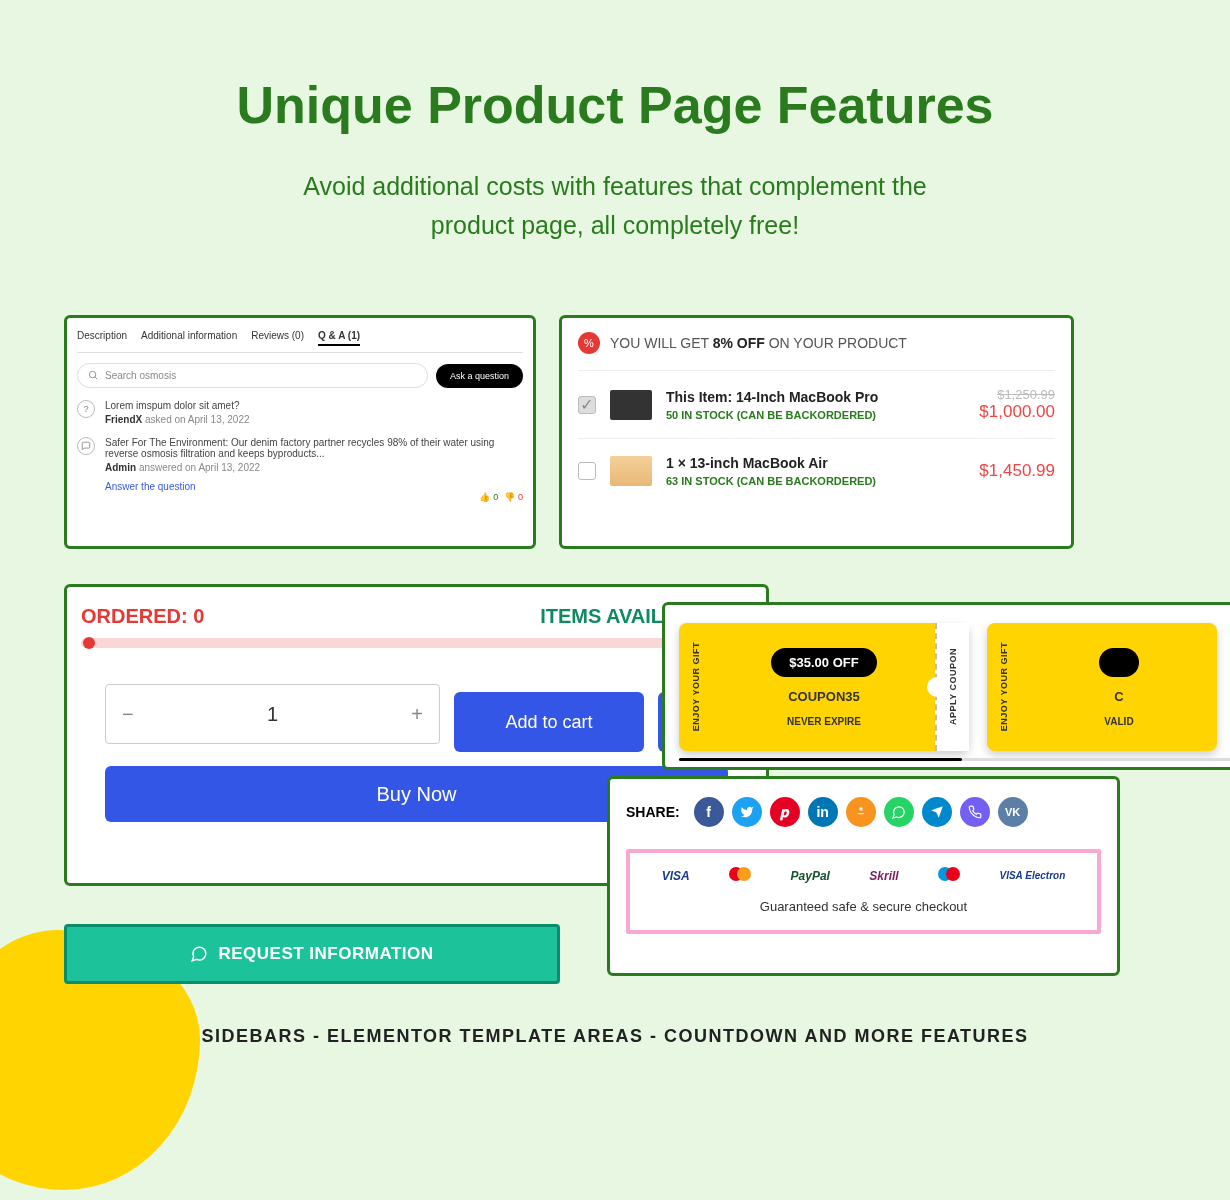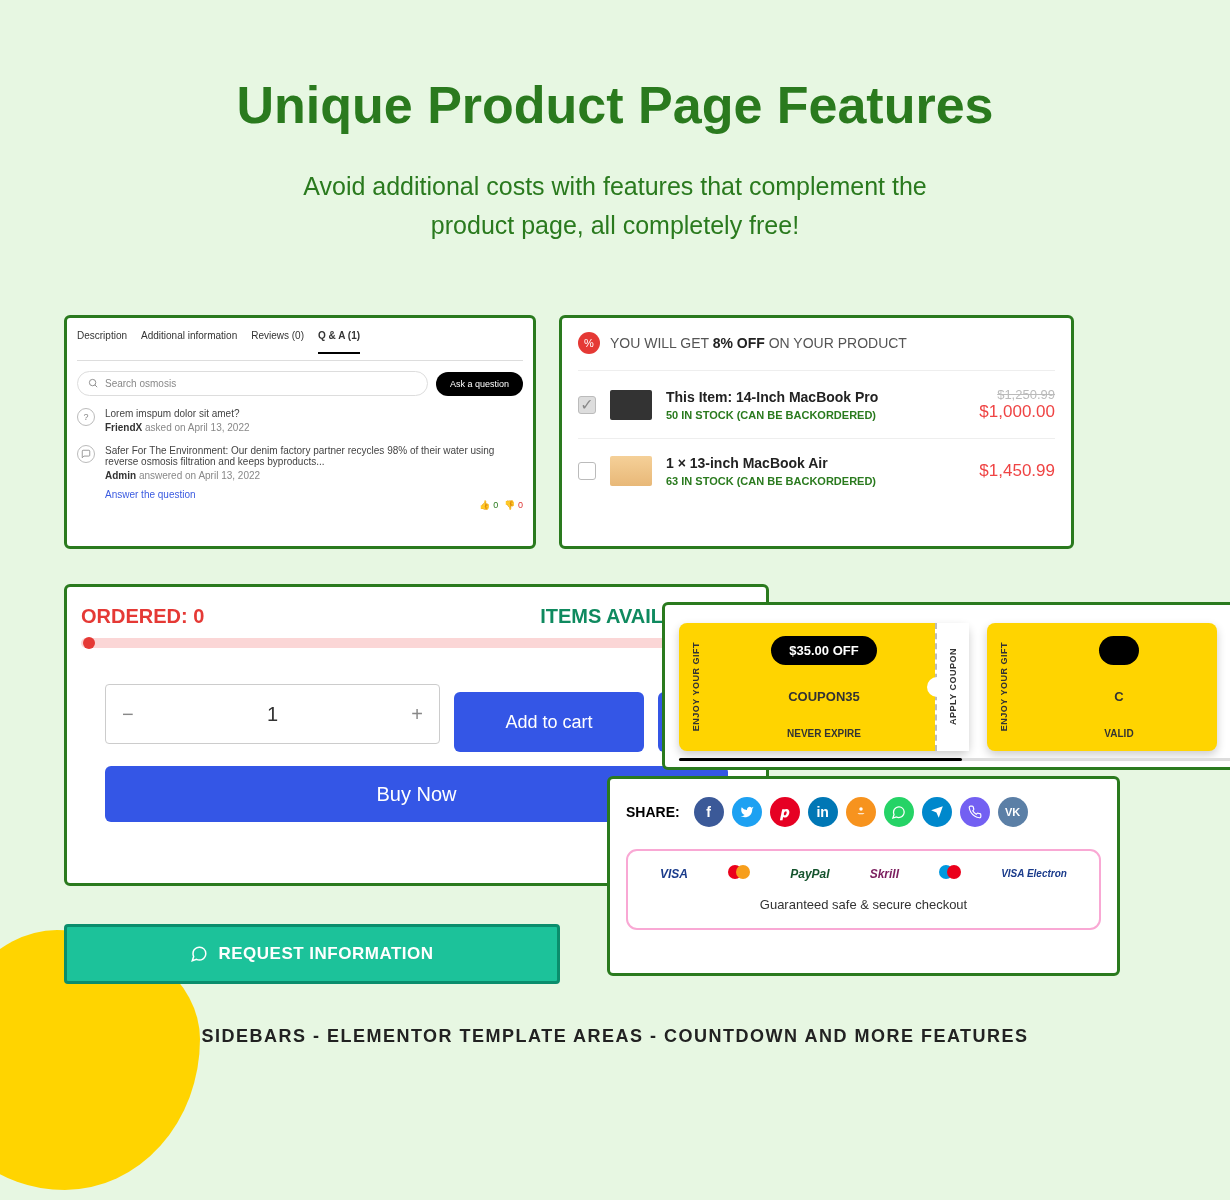--- a/index.html
+++ b/index.html
@@ -28,21 +28,21 @@
 .card {
   position: absolute;
   background: #fff;
   border: 3px solid #2a7a1e;
   border-radius: 6px;
 }
 
 .qa-card { left: 64px; top: 315px; width: 472px; height: 234px; padding: 12px 10px; font-size: 10px; }
 .qa-tabs { display:flex; gap:14px; border-bottom:1px solid #ddd; padding-bottom:6px; color:#333; }
 .qa-tabs span { cursor:pointer; }
-.qa-tabs .active { font-weight:700; border-bottom:2px solid #000; padding-bottom:11px; }
+.qa-tabs .active { font-weight:700; border-bottom:2px solid #000; padding-bottom:3px; }
 .qa-search-row { display:flex; gap:8px; margin-top:10px; align-items:center; }
 .qa-search { flex:1; border:1px solid #ddd; border-radius:18px; padding:6px 10px; display:flex; align-items:center; gap:6px; color:#888; }
 .ask-btn { background:#000; color:#fff; border-radius:18px; padding:7px 14px; font-size:9px; }
 .qa-item { display:flex; gap:10px; margin-top:12px; }
 .qa-icon { width:18px; height:18px; border:1px solid #bbb; border-radius:50%; display:flex; align-items:center; justify-content:center; color:#888; font-size:9px; flex-shrink:0; }
 .qa-body { flex:1; color:#444; }
 .qa-meta { color:#888; margin-top:3px; }
 .qa-meta b { color:#333; font-weight:700; }
 .answer-link { color:#3b5be0; margin-top:8px; display:block; margin-left:28px; }
 .vote { float:right; display:flex; gap:6px; font-size:9px; }
@@ -86,35 +86,35 @@
 .buy-now { margin:14px 24px 0; height:56px; }
 .buy-now.btn { font-size:20px; }
 
 
 .coupon-wrap { position:absolute; left:662px; top:602px; width:600px; height:168px; background:#fff; border:3px solid #2a7a1e; border-radius:6px; padding:18px 14px 10px; display:flex; gap:18px; }
 .coupon { display:flex; background:#ffd400; border-radius:8px; height:128px; position:relative; box-shadow:0 4px 10px rgba(0,0,0,.2); }
 .coupon.main { width:290px; }
 .coupon.side { width:230px; }
 .coupon-left, .coupon-right { width:34px; display:flex; align-items:center; justify-content:center; }
 .vtext { writing-mode:vertical-rl; transform:rotate(180deg); font-size:9px; font-weight:700; color:#333; letter-spacing:.5px; }
-.coupon-body { flex:1; display:flex; flex-direction:column; align-items:center; justify-content:center; gap:24px; }
+.coupon-body { flex:1; display:flex; flex-direction:column; align-items:center; justify-content:center; gap:12px; }
 .off-pill { background:#000; color:#fff; border-radius:20px; padding:7px 18px; font-size:13px; font-weight:700; }
 .coupon-code { font-size:13px; font-weight:600; color:#333; }
 .coupon-exp { font-size:10px; font-weight:700; color:#333; }
 .coupon-apply { background:#fff; border-left:2px dashed #bbb; position:relative; }
 .coupon-apply::before { content:""; position:absolute; left:-10px; top:50%; transform:translateY(-50%); width:20px; height:20px; background:#fff; border-radius:50%; }
 .coupon-scroll { position:absolute; bottom:6px; left:14px; right:14px; height:3px; background:#ddd; border-radius:2px; }
 .coupon-scroll::before { content:""; position:absolute; left:0; width:50%; height:100%; background:#000; border-radius:2px; }
 
 
 .share-card { position:absolute; left:607px; top:776px; width:513px; height:200px; background:#fff; border:3px solid #2a7a1e; border-radius:6px; padding:18px 16px; }
 .share-row { display:flex; align-items:center; gap:8px; }
 .share-label { font-weight:700; font-size:14px; margin-right:6px; }
 .sicon { width:30px; height:30px; border-radius:50%; display:flex; align-items:center; justify-content:center; color:#fff; font-size:14px; }
-.pay-box { margin-top:22px; border:2px solid #f9a8d4; border-radius:11px; padding:14px 12px 16px; }
+.pay-box { margin-top:22px; border:4px solid #f9a8d4; border-radius:2px; padding:14px 12px 16px; }
 .pay-row { display:flex; justify-content:space-around; align-items:center; }
 .pay-logo { font-size:12px; font-weight:700; font-style:italic; }
 .visa { color:#1a3b8b; }
 .mc-circ { display:inline-block; width:14px; height:14px; border-radius:50%; }
 .pp { color:#14532d; font-style:italic; }
 .skrill { color:#7b1d5e; }
 .guarantee { text-align:center; margin-top:14px; font-size:13px; color:#333; }
 
 
 .req-btn { position:absolute; left:64px; top:924px; width:496px; height:60px; background:#1cc29a; border:3px solid #0a8d6c; border-radius:4px; color:#fff; font-weight:700; font-size:17px; display:flex; align-items:center; justify-content:center; gap:10px; letter-spacing:.5px; }

